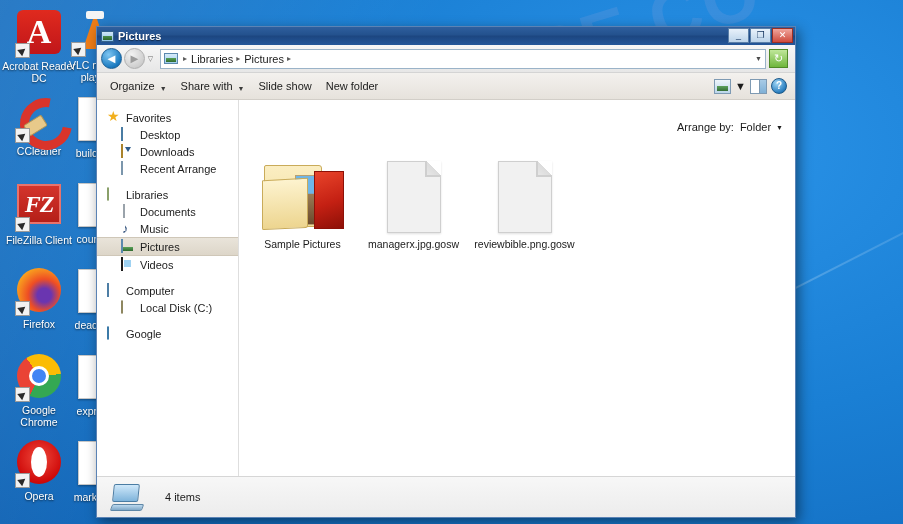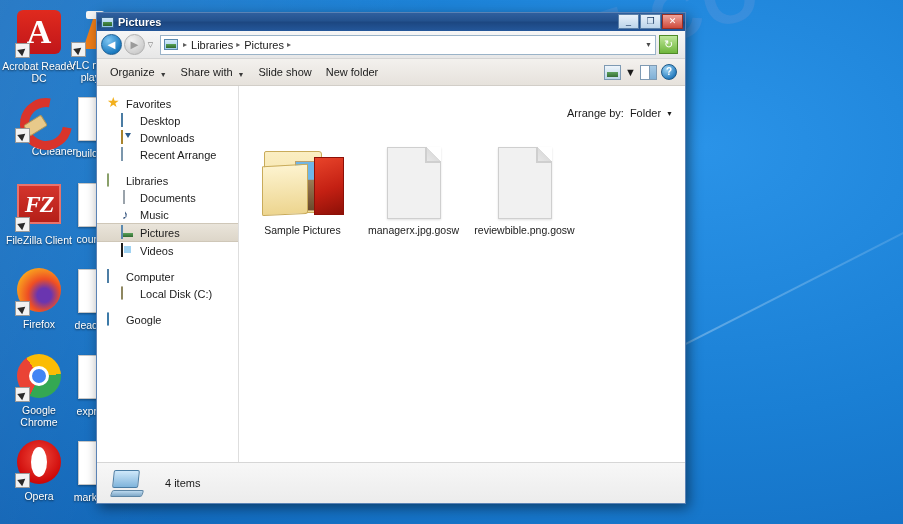--- a/index.html
+++ b/index.html
@@ -146,22 +146,22 @@
     transform-origin: 0 0;
     white-space: nowrap;
     pointer-events:none;
     user-select:none;
     z-index: 5;
   }
 
   
   #explorer{
     position:absolute;
-    left:96px; top:12px;
-    width:590px; height:492px;
+    left:96px; top:26px;
+    width:700px; height:492px;
     background:#f0f0f0;
     border:1px solid #5b83b5;
     box-shadow: 0 0 0 1px rgba(255,255,255,.4) inset, 3px 4px 12px rgba(0,0,0,.45);
     z-index: 10;
     display:flex; flex-direction:column;
     box-sizing:border-box;
   }
 
   
   .titlebar{
@@ -530,21 +530,21 @@
   </div>
 
   <div class="dicon" style="left:58px; top:8px;">
     <div class="glyph">
       <div class="ico-vlc"></div>
       <span class="shortcut-arrow"></span>
     </div>
     <span class="lbl">VLC media player</span>
   </div>
 
-  <div class="dicon" style="left:2px;  top:94px;text-align:right;">
+  <div class="dicon" style="left:2px;  top:94px;">
     <div class="glyph">
       <div class="ico-ccleaner"></div>
       <span class="shortcut-arrow"></span>
     </div>
     <span class="lbl">CCleaner</span>
   </div>
 
   <div class="dicon" style="left:58px; top:94px;">
     <div class="glyph">
         <div class="ico-doc"></div>

